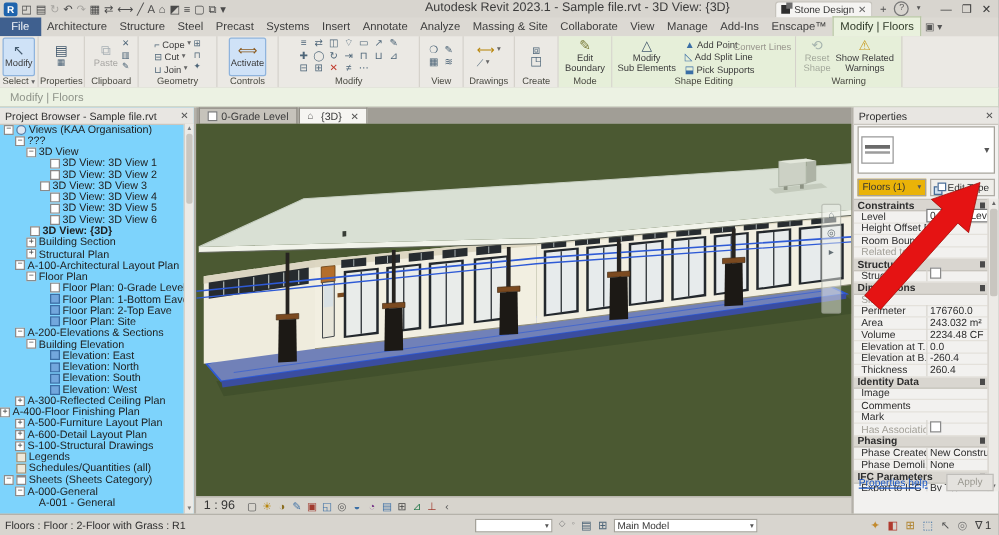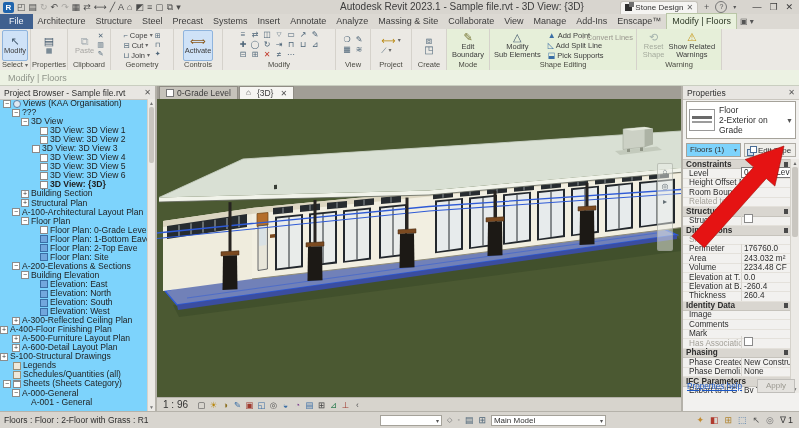--- a/index.html
+++ b/index.html
@@ -110,21 +110,21 @@
   #p-head .x{margin-left:auto;color:#555;font-size:8px;}
   #p-typesel{position:absolute;left:3px;top:15px;right:3px;height:38px;background:#fff;border:1px solid #a5a29a;
              display:flex;align-items:center;padding:2px;box-sizing:border-box;}
   #p-thumb{width:24px;height:20px;border:1px solid #999;background:#fff;position:relative;flex:0 0 auto;}
   #p-thumb i{position:absolute;left:2px;right:2px;display:block;}
   #p-thumb i.b1{top:6px;height:3px;background:#6a6a6a;}
   #p-thumb i.b2{top:11px;height:2px;background:#9c9c9c;}
   #p-typetext{flex:1;padding-left:4px;font-size:8.5px;line-height:10px;color:#2e2e2e;overflow:hidden;}
   #p-typesel .caret{margin-left:auto;align-self:center;font-size:7px;color:#555;}
   #p-floorrow{position:absolute;left:3px;top:57px;right:3px;height:14px;display:flex;gap:3px;}
-  #p-combo{flex:1;background:#7dd3fc;border:1px solid #a5a29a;font-size:8px;line-height:12px;padding:0 3px;display:flex;box-sizing:border-box;}
+  #p-combo{flex:1;background:#eab308;border:1px solid #a5a29a;font-size:8px;line-height:12px;padding:0 3px;display:flex;box-sizing:border-box;}
   #p-combo .caret{margin-left:auto;font-size:6px;color:#555;}
   #p-edittype{flex:0 0 52px;background:#efeeea;border:1px solid #b0ada6;display:flex;align-items:center;gap:2px;
               font-size:8px;padding:0 2px;box-sizing:border-box;color:#2e2e2e;}
   .et-icon{width:9px;height:9px;position:relative;flex:0 0 auto;}
   .et-icon:before{content:"";position:absolute;left:0;top:3px;width:5px;height:5px;background:#cfe0ef;border:1px solid #4a6d96;}
   .et-icon:after{content:"";position:absolute;left:3px;top:0;width:5px;height:5px;background:#fff;border:1px solid #4a6d96;}
   #p-rows{position:absolute;left:0;top:73px;right:8px;bottom:18px;overflow:hidden;border-top:1px solid #c6c3bc;}
   .prop-section{height:9.44px;line-height:9.44px;background:#d9d6d0;border-bottom:1px solid #c6c3bc;font-weight:bold;
                 font-size:8.2px;color:#2e2e2e;padding-left:3px;display:flex;align-items:center;box-sizing:border-box;}
   .prop-section .pin{margin-left:auto;margin-right:3px;width:4px;height:5px;background:#4a4a4a;}
@@ -334,21 +334,21 @@
           <div class="g-row">
               <span class="gi" style="color:#b8860b;font-size:10px;">⟷</span>
               <span class="caret">▾</span>
             </div>
           <div class="g-row">
               <span class="gi">⟋</span>
               <span class="caret">▾</span>
             </div>
         </div>
       </div>
-      <div class="rp-label"><span>Project</span></div>
+      <div class="rp-label"><span>Drawings</span></div>
     </div>
     <div class="rpanel" style="width:34px">
       <div class="rp-content">
         <div class="mini-col">
           <span class="mini" style="font-size:10px;">⧈</span>
           <span class="mini" style="font-size:10px;">◳</span>
         </div>
       </div>
       <div class="rp-label"><span>Create</span></div>
     </div>
@@ -462,21 +462,21 @@
           <div class="pb-row" style="padding-left: 30px;">
             <span class="pb-sp"></span>
             <span class="ticon view-3d"></span>
             <span>3D View: 3D View 5</span>
           </div>
           <div class="pb-row" style="padding-left: 30px;">
             <span class="pb-sp"></span>
             <span class="ticon view-3d"></span>
             <span>3D View: 3D View 6</span>
           </div>
-          <div class="pb-row bold" style="padding-left: 30px;">
+          <div class="pb-row bold" style="padding-left: 14px;">
             <span class="pb-sp"></span>
             <span class="ticon view-3d"></span>
             <span>3D View: {3D}</span>
           </div>
           <div class="pb-row" style="padding-left: 21px;">
             <span class="pb-exp">+</span>
             <span>Building Section</span>
           </div>
           <div class="pb-row" style="padding-left: 21px;">
             <span class="pb-exp">+</span>
@@ -547,21 +547,21 @@
             <span>A-400-Floor Finishing Plan</span>
           </div>
           <div class="pb-row" style="padding-left: 12px;">
             <span class="pb-exp">+</span>
             <span>A-500-Furniture Layout Plan</span>
           </div>
           <div class="pb-row" style="padding-left: 12px;">
             <span class="pb-exp">+</span>
             <span>A-600-Detail Layout Plan</span>
           </div>
-          <div class="pb-row" style="">
+          <div class="pb-row" style="padding-left: 12px;">
             <span class="pb-exp">+</span>
             <span>S-100-Structural Drawings</span>
           </div>
           <div class="pb-row" style="padding-left: 3px;">
             <span class="pb-sp"></span>
             <span class="ticon legends"></span>
             <span>Legends</span>
           </div>
           <div class="pb-row" style="padding-left: 3px;">
             <span class="pb-sp"></span>
@@ -746,24 +746,20 @@
     <div id="props">
       <div id="p-head">
         <span>Properties</span>
         <span class="x">✕</span>
       </div>
       <div id="p-typesel">
         <span id="p-thumb">
             <i class="b1"></i>
             <i class="b2"></i>
           </span>
-        <span id="p-typetext">
-          <span style="display:block;">Floor</span>
-          <span style="display:block;">2-Exterior on Grade</span>
-        </span>
         <span class="caret">▼</span>
       </div>
       <div id="p-floorrow">
         <div id="p-combo">
           <span>Floors (1)</span>
           <span class="caret">▾</span>
         </div>
         <div id="p-edittype">
           <span class="et-icon"></span>
           <span>Edit Type</span>

